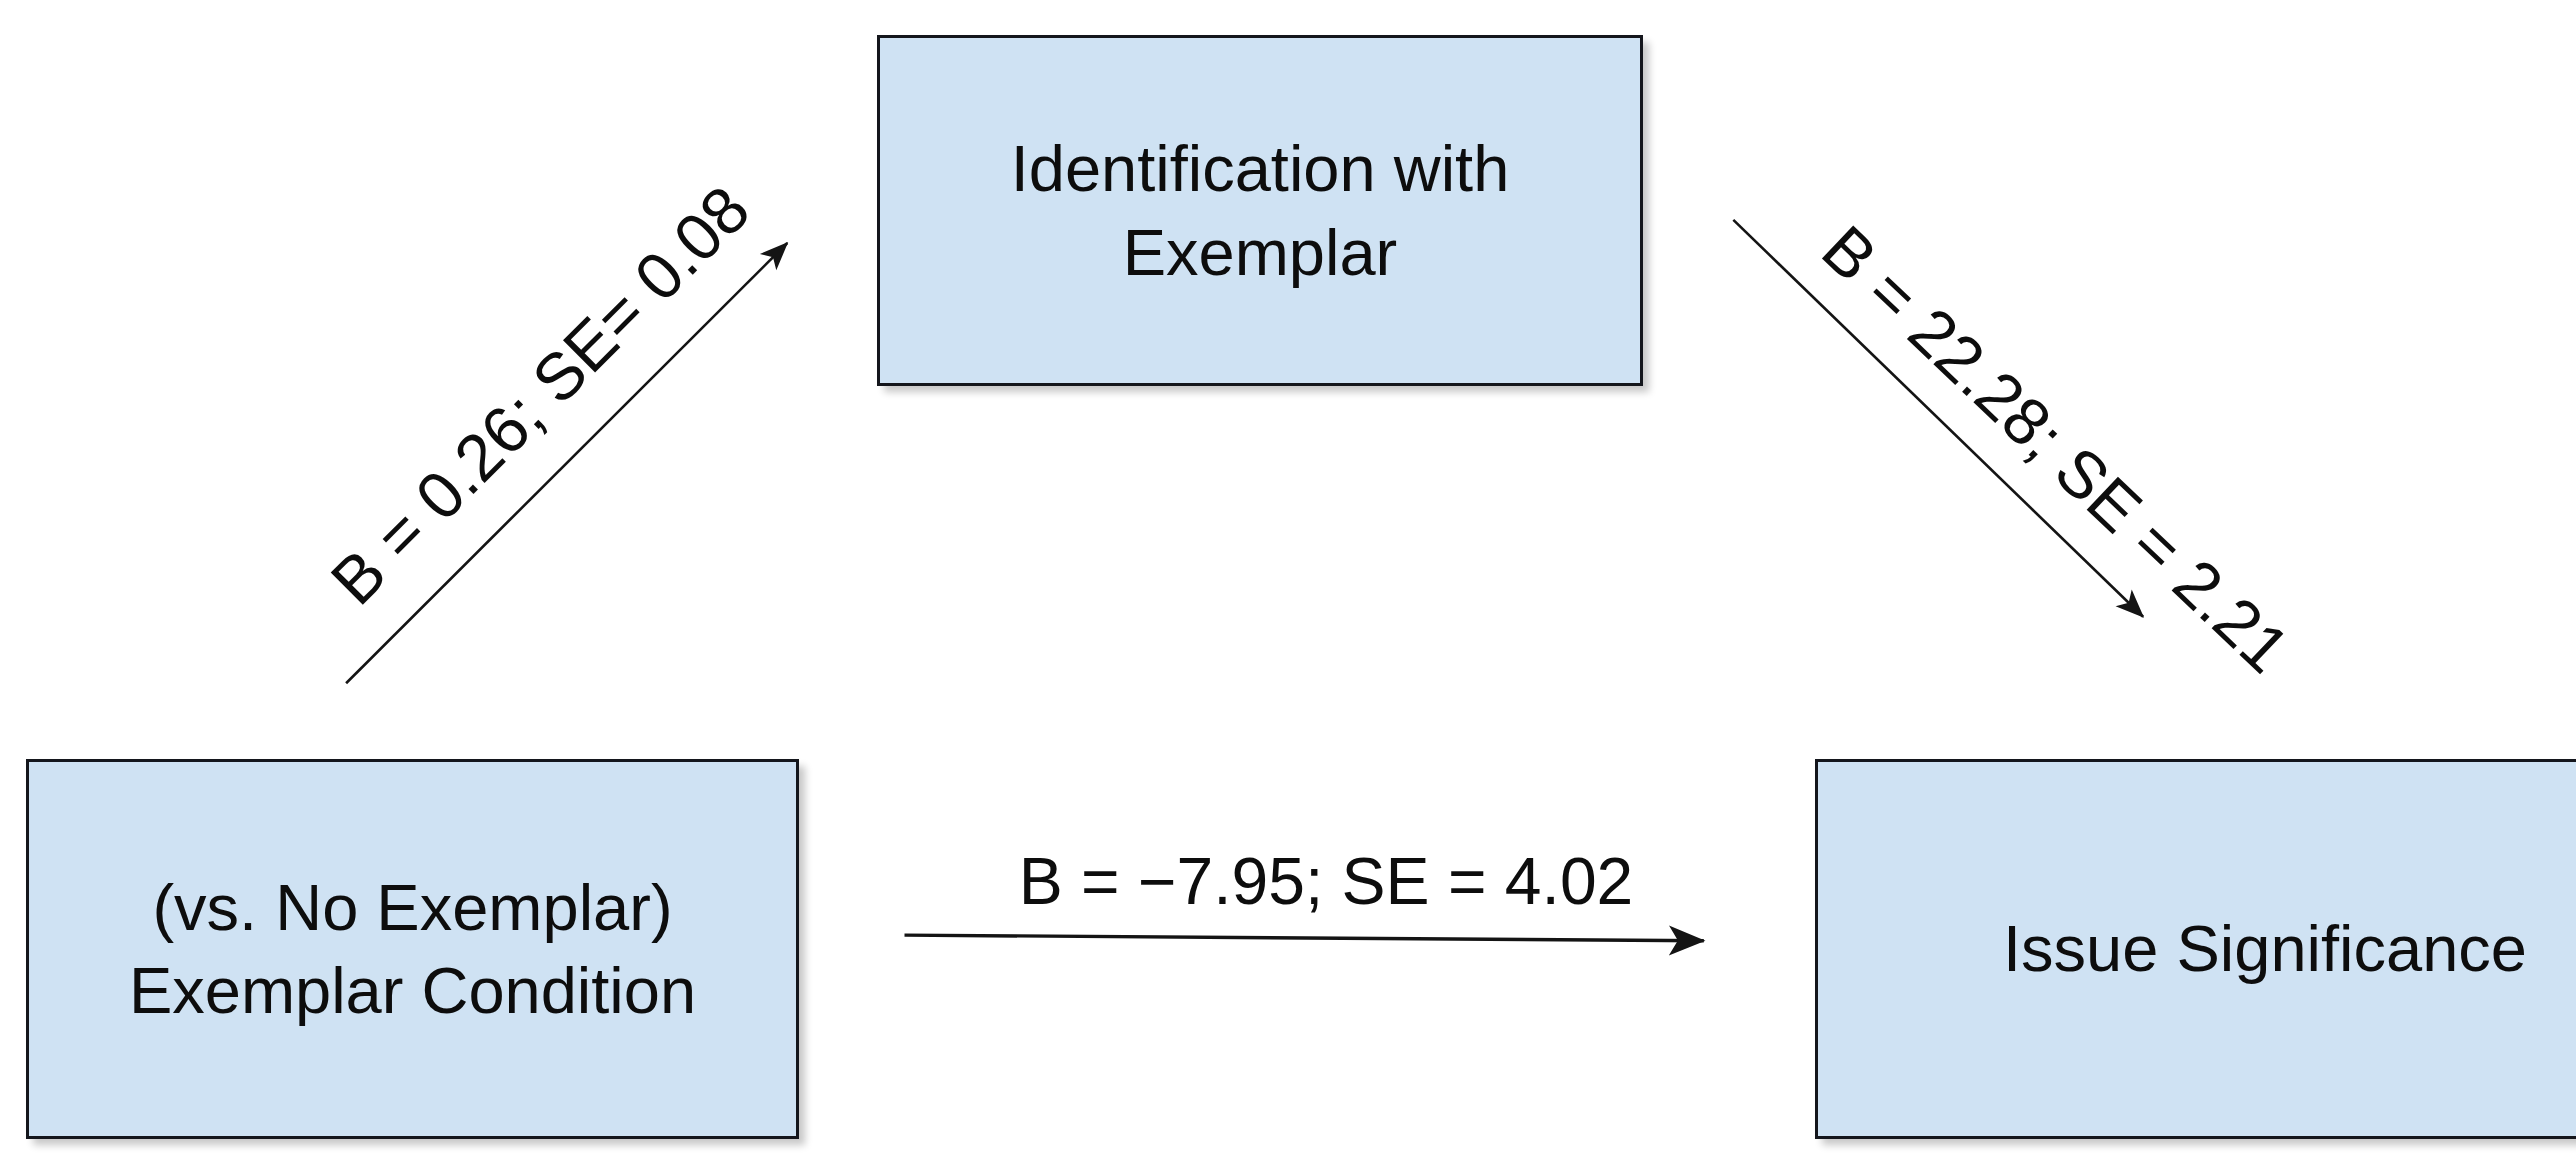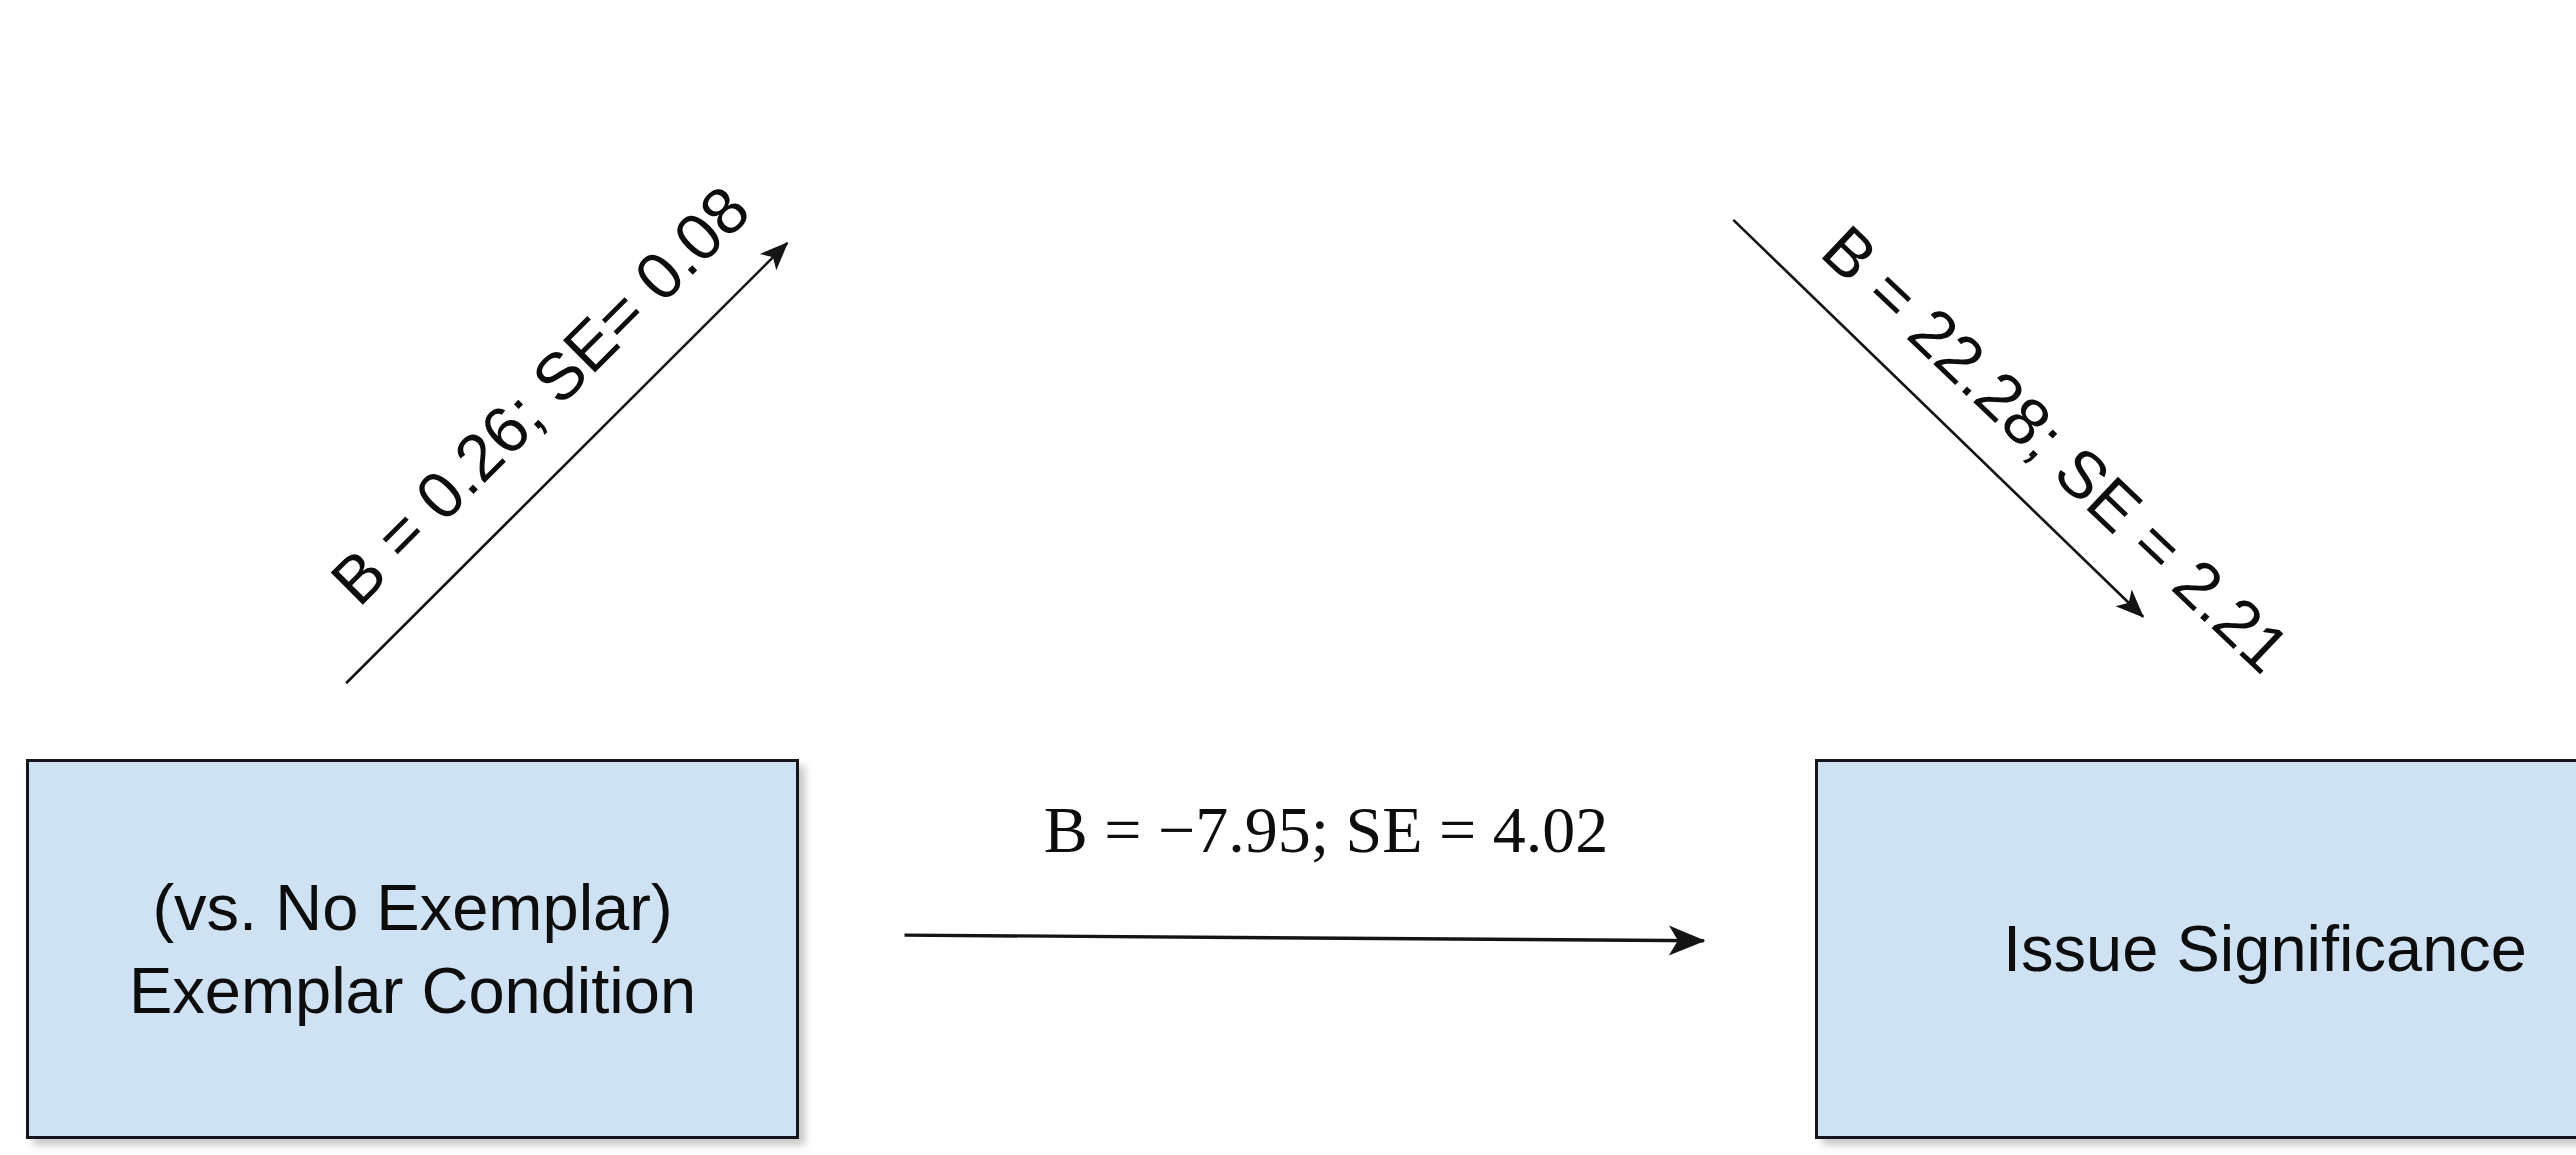--- a/index.html
+++ b/index.html
@@ -56,41 +56,44 @@
     top: 395px;
     transform: translate(-50%, -50%) rotate(-45deg);
   }
   #label-b {
     left: 2056px;
     top: 449px;
     transform: translate(-50%, -50%) rotate(43.5deg);
   }
   #label-c {
     left: 1326px;
-    top: 830px;
+    top: 881px;
     transform: translate(-50%, -50%);
-    font-family: Liberation Serif, serif;
   }
 </style>
 </head>
 <body>
 
 <div class="canvas">
 
   <svg class="arrows" viewBox="0 0 2791 1252" xmlns="http://www.w3.org/2000/svg" aria-hidden="true">
     <defs>
       <marker id="ah" viewBox="0 0 12 10" refX="11" refY="5" markerWidth="12" markerHeight="10" orient="auto">
         <path d="M0.5,0.5 L11.5,5 L0.5,9.5 L3.2,5 Z" fill="#141414"></path>
       </marker>
     </defs>
     <line x1="375" y1="740" x2="853" y2="263" stroke="#141414" stroke-width="2.8" marker-end="url(#ah)"></line>
     <line x1="1878" y1="238" x2="2322" y2="668" stroke="#141414" stroke-width="2.8" marker-end="url(#ah)"></line>
     <line x1="980" y1="1013" x2="1846" y2="1019" stroke="#141414" stroke-width="3.6" marker-end="url(#ah)"></line>
   </svg>
 
+  <div class="node" id="node-mediator">
+    <span>Identification with</span>
+    <span>Exemplar</span>
+  </div>
 
   <div class="node" id="node-predictor">
     <span>(vs. No Exemplar)</span>
     <span>Exemplar Condition</span>
   </div>
 
   <div class="node" id="node-outcome">
     <span>Issue Significance</span>
   </div>
 

